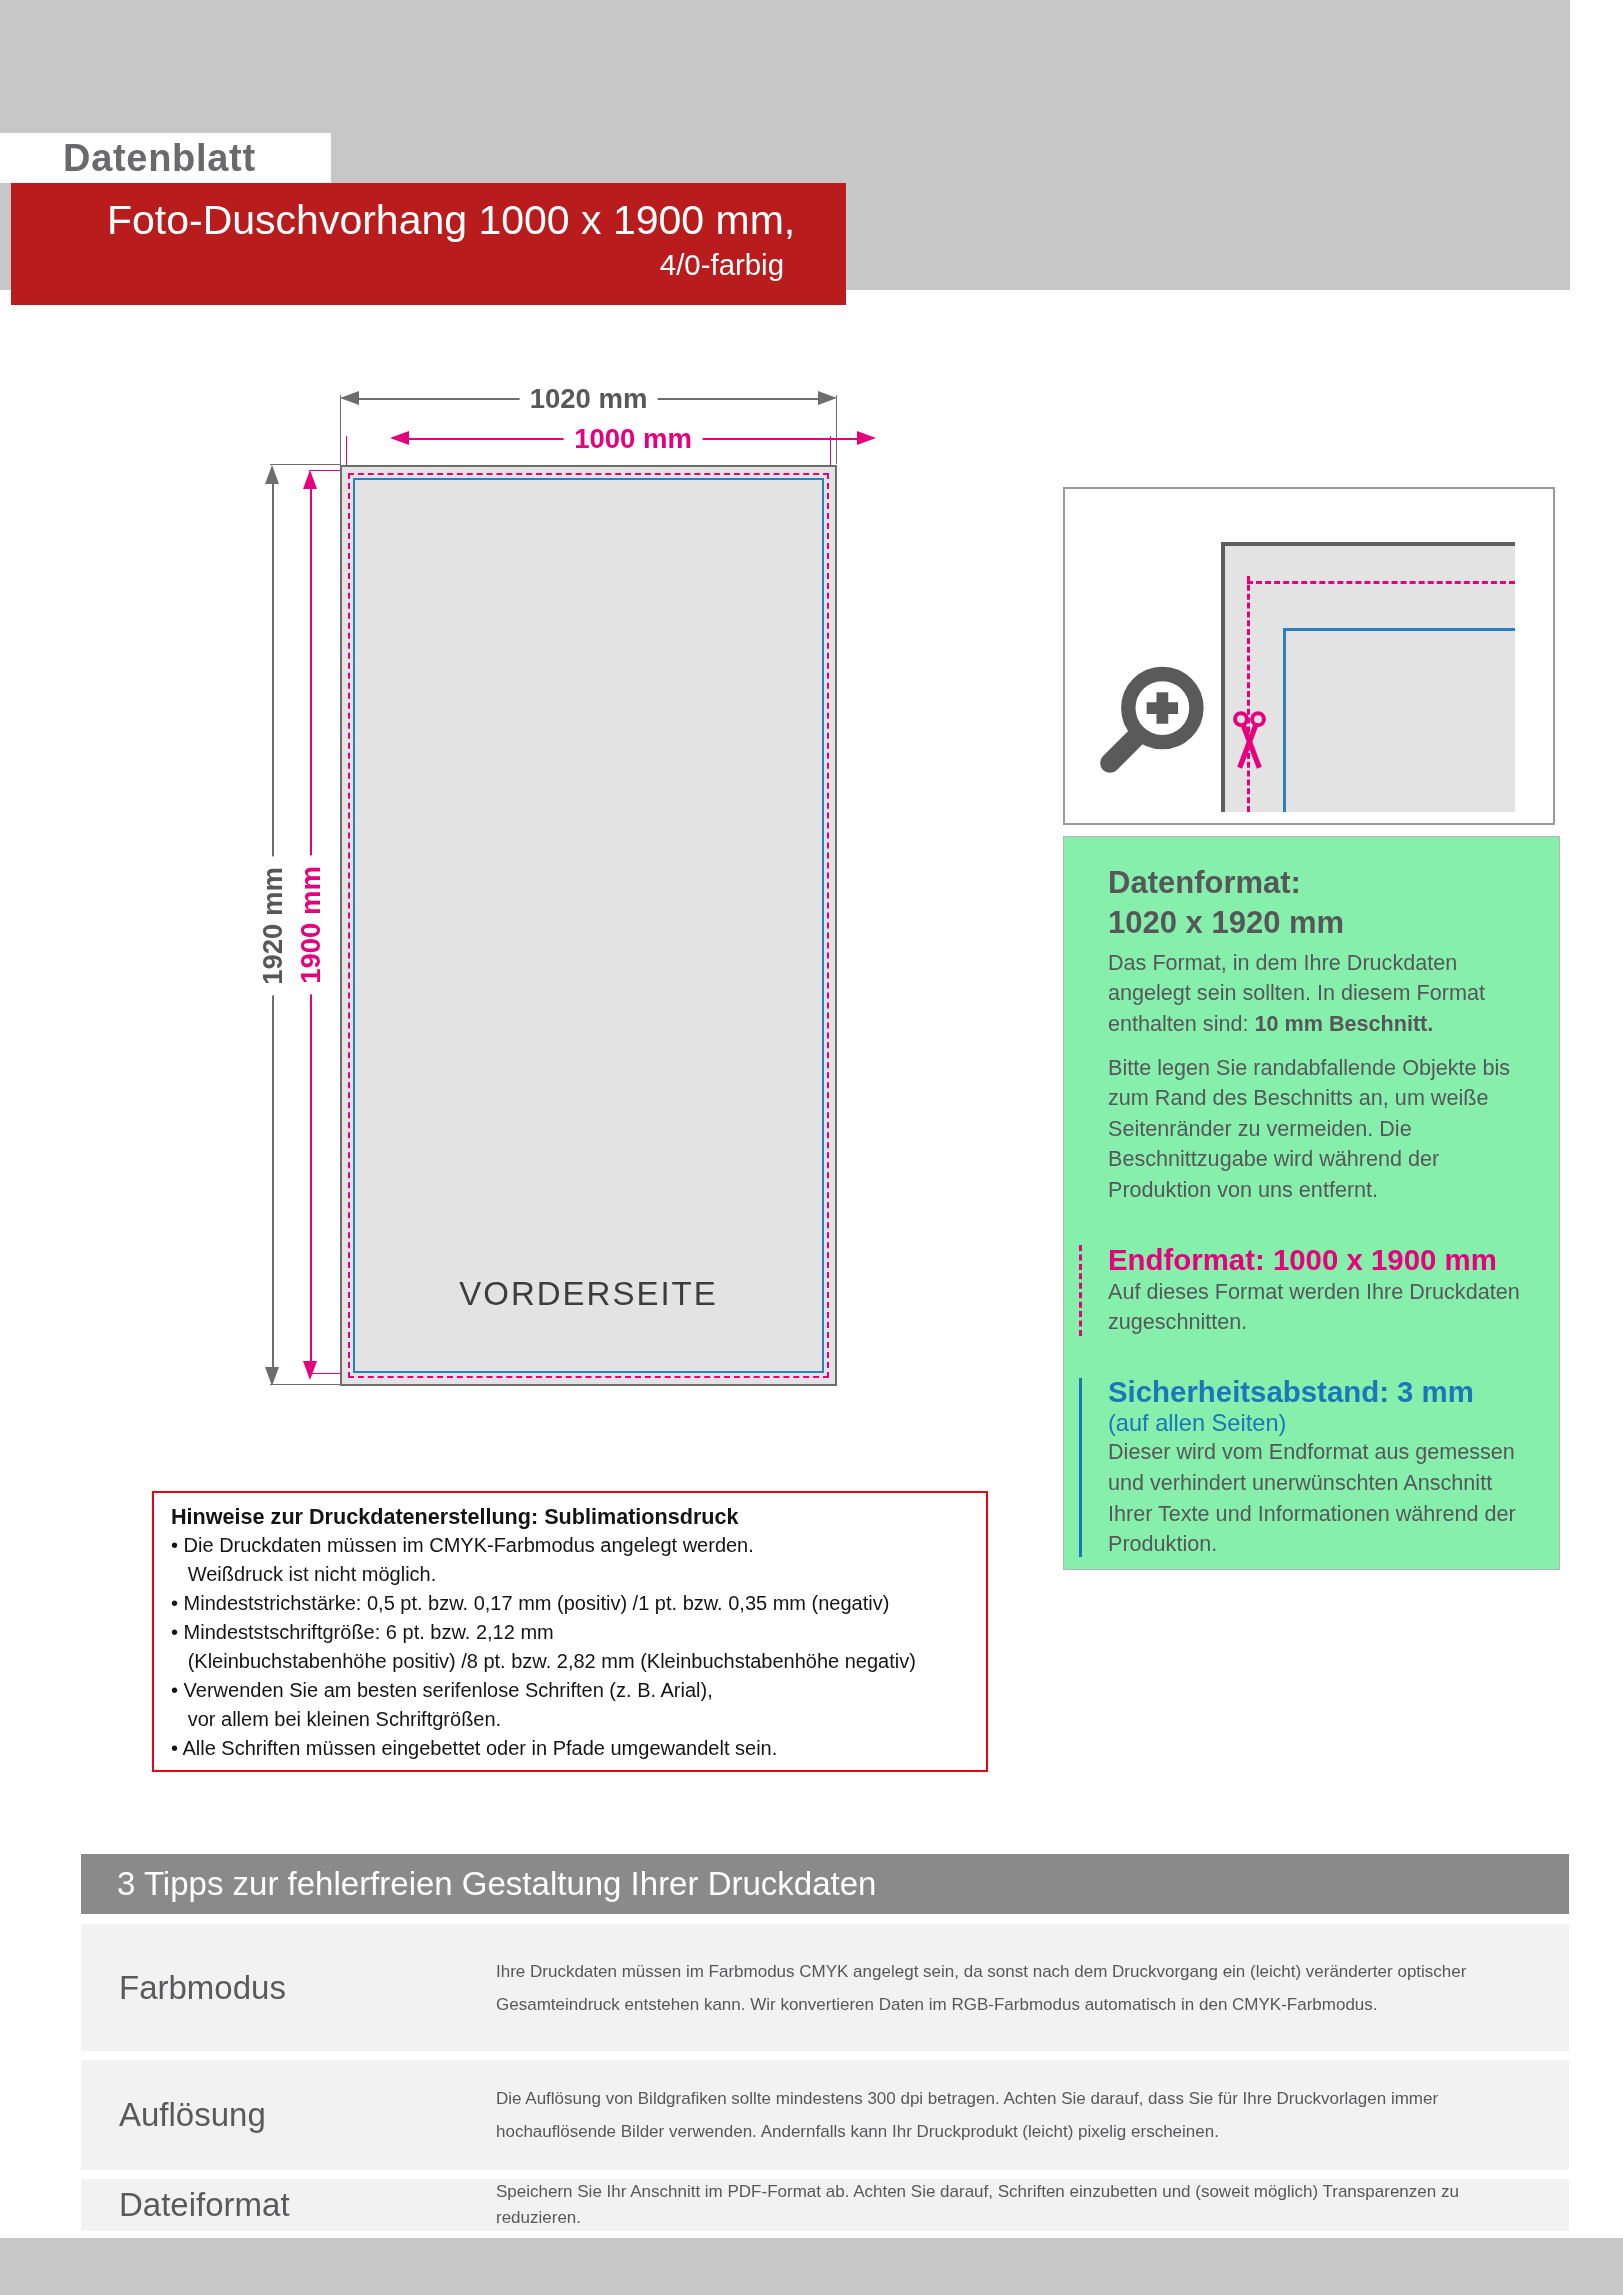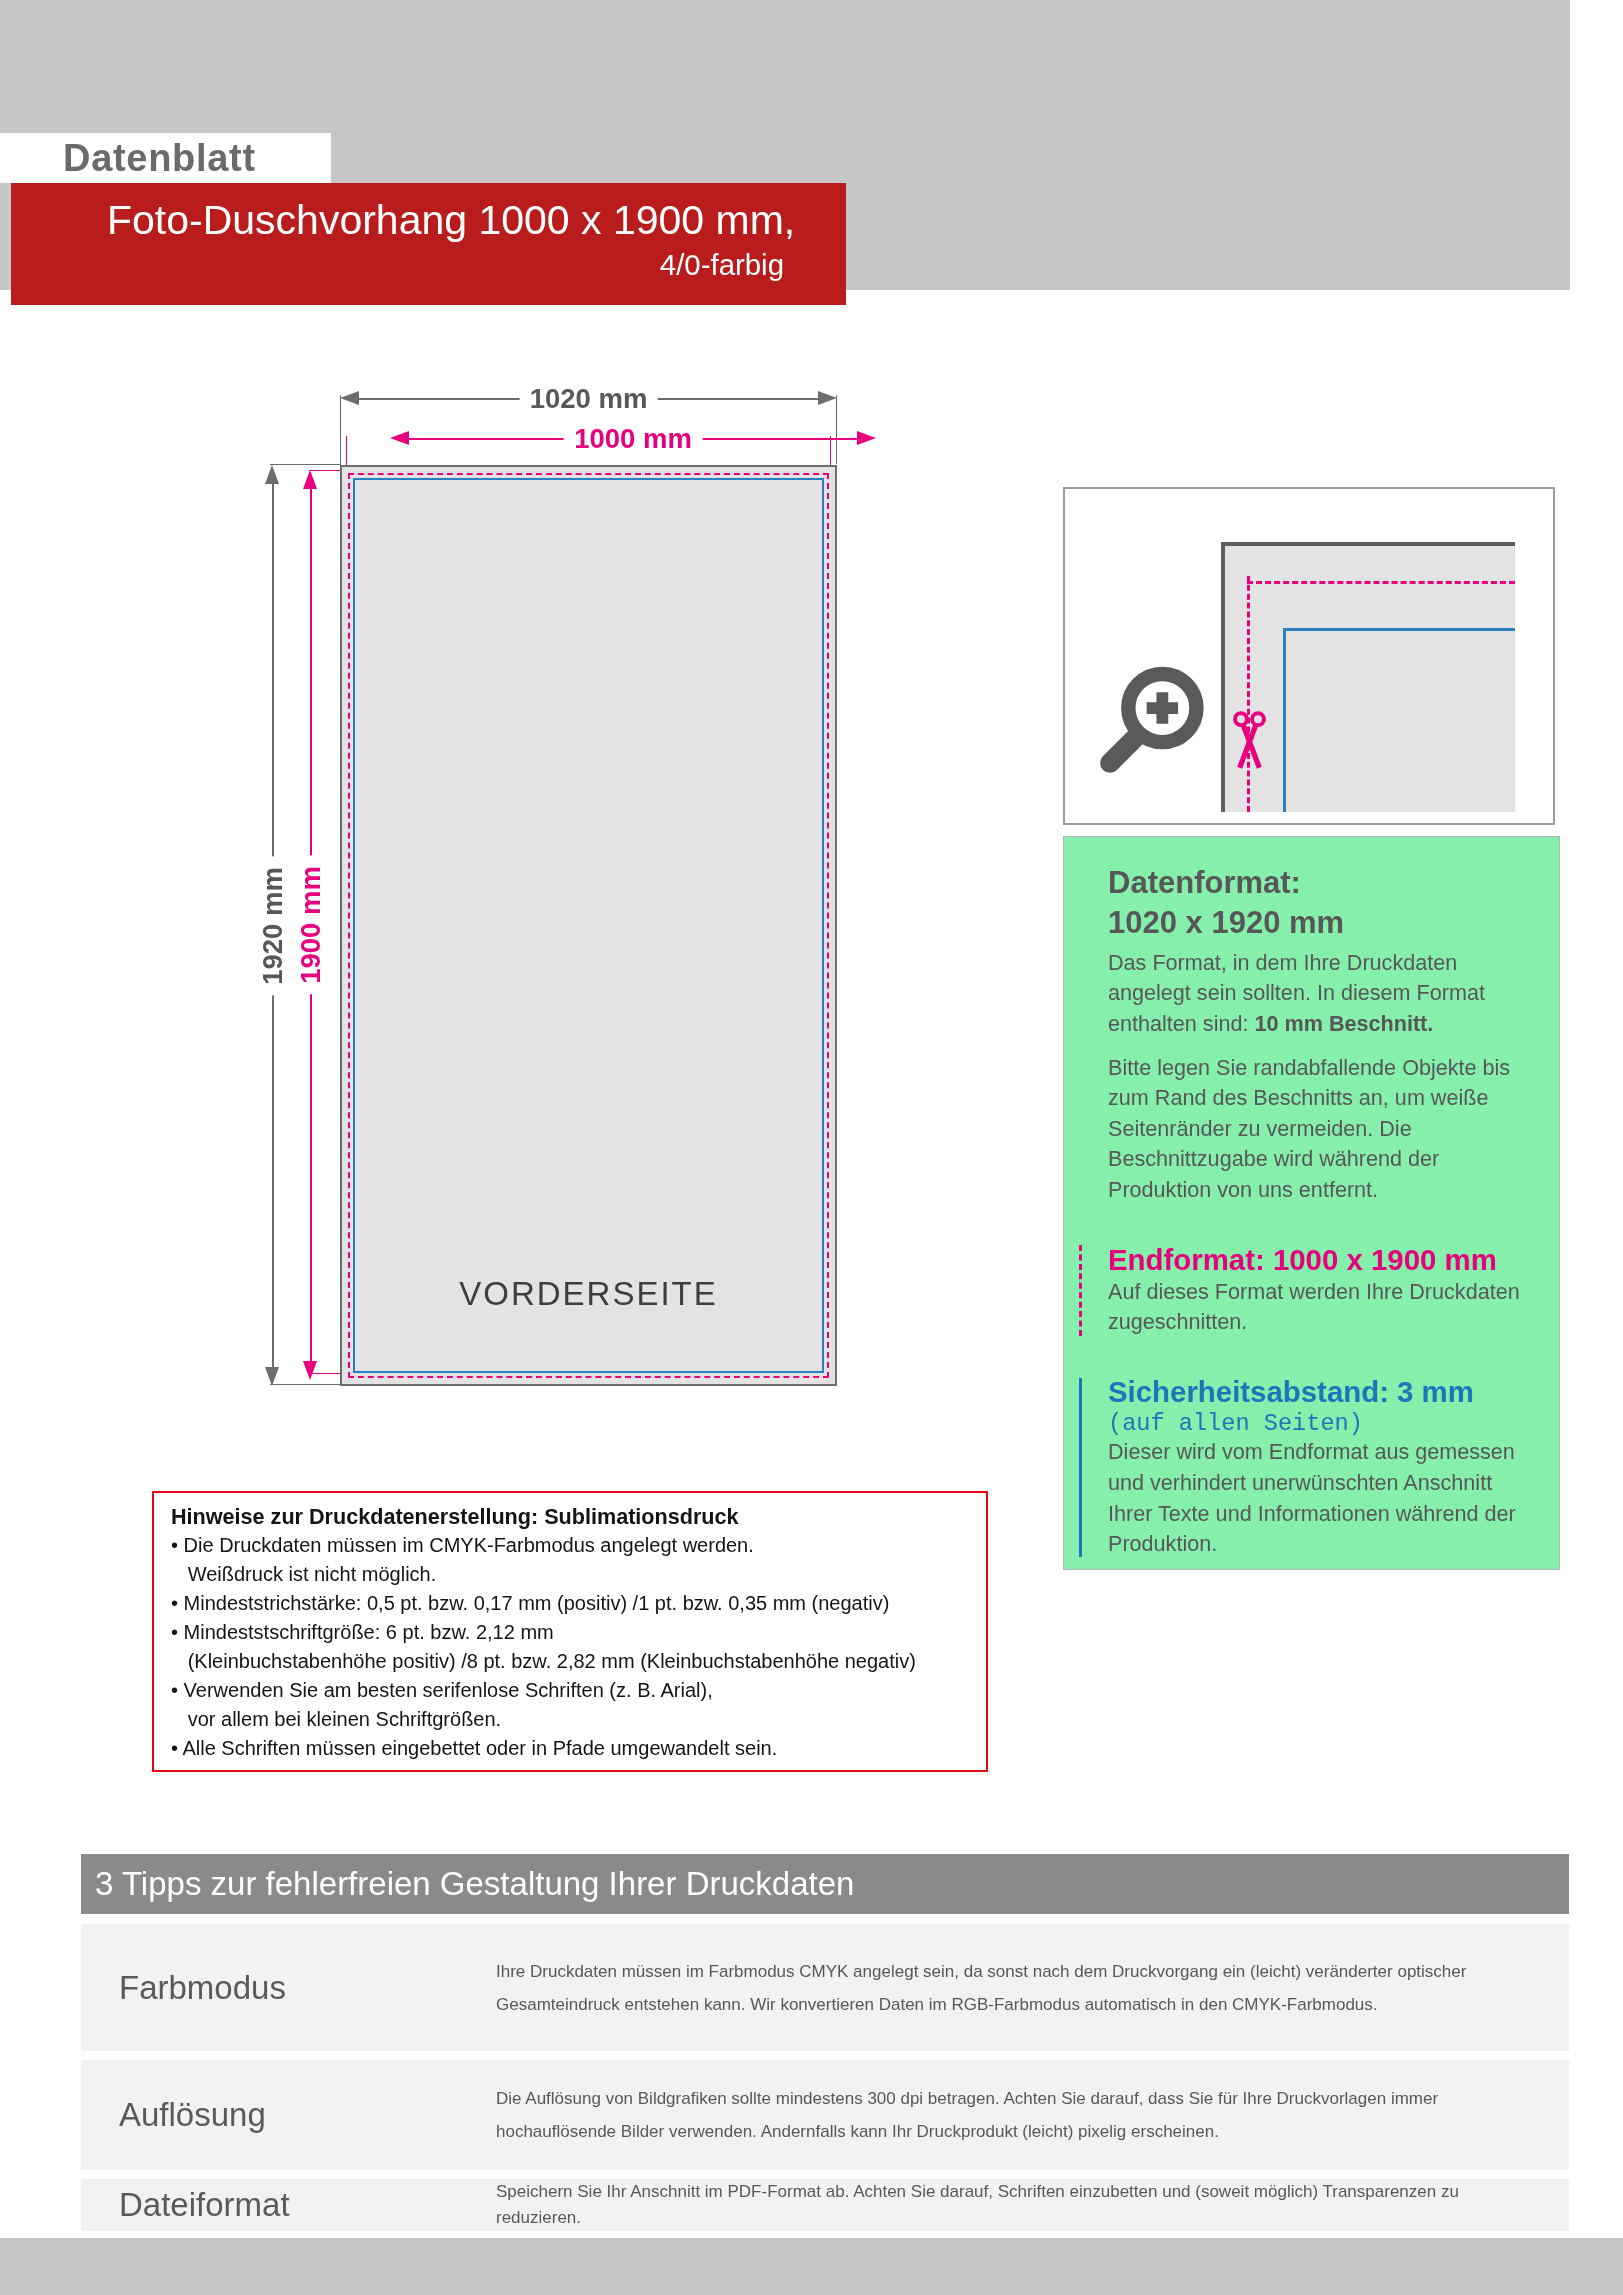--- a/index.html
+++ b/index.html
@@ -73,36 +73,36 @@
   #info-panel .h1{font-size:31px;font-weight:bold;line-height:1.28;}
   #info-panel p{margin:0;font-size:21.6px;line-height:1.42;}
   #info-panel .p1{margin-top:5.2px;}
   #info-panel .p2{margin-top:13px;}
   .sub-block{position:relative;margin-top:37px;}
   .sub-block .vline{position:absolute;left:-29px;top:2.6px;bottom:2.6px;width:0;}
   .vline.dashed-mag{border-left:3.3px dashed #e6007e;}
   .vline.solid-blue{border-left:3.9px solid #1b76ba;}
   .h2-mag{font-size:29.4px;font-weight:bold;color:#e6007e;}
   .h2-blue{font-size:29.4px;font-weight:bold;color:#1b76ba;}
-  .sub-blue{font-size:23.6px;color:#1b76ba;margin-top:1.3px;font-family:Liberation Mono, monospace;}
+  .sub-blue{font-size:23.6px;color:#1b76ba;margin-top:1.3px;}
   .sub-block p{margin-top:3.9px;}
 
   
   #hinweise-box{
     left:152px;top:1491px;width:836px;height:281px;
     border:2.6px solid #e30613;background:#ffffff;box-sizing:border-box;
     padding:9.2px 17px;color:#141414;
   }
   #hinweise-title{font-size:21.6px;font-weight:bold;line-height:1.35;}
   .hin-line{font-size:20px;line-height:29px;white-space:pre-wrap;}
 
   
   #tips-bar{
     left:81px;top:1854px;width:1488px;height:60px;background:#8a8a8a;
-    display:flex;align-items:center;box-sizing:border-box;padding-left:14px;
+    display:flex;align-items:center;box-sizing:border-box;padding-left:36px;
   }
   #tips-bar .t{font-size:33px;color:#ffffff;}
   .tip-row{
     left:81px;width:1488px;background:#f2f2f2;
     display:flex;align-items:center;box-sizing:border-box;
   }
   #tip-row-0{top:1924px;height:127px;}
   #tip-row-1{top:2060px;height:110px;}
   #tip-row-2{top:2179px;height:52px;}
   .tip-label{width:415px;padding-left:38px;box-sizing:border-box;

